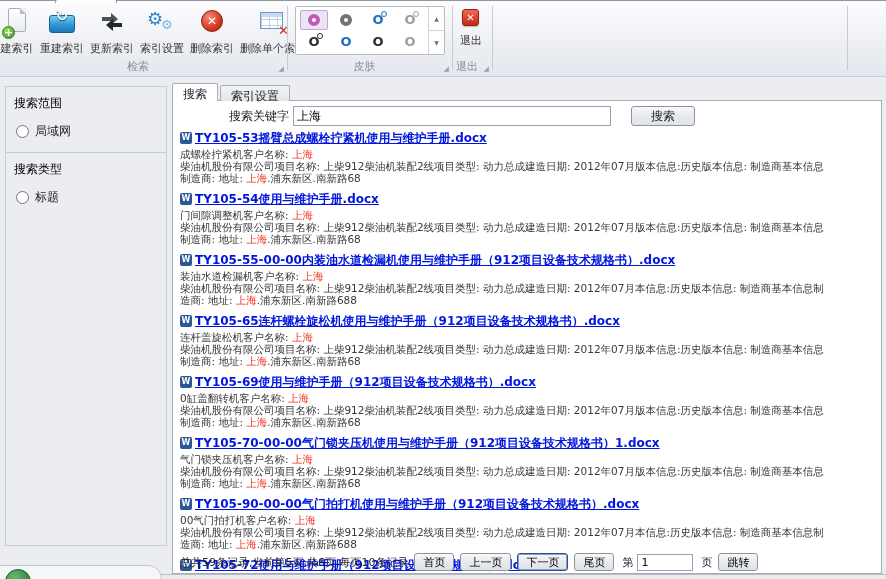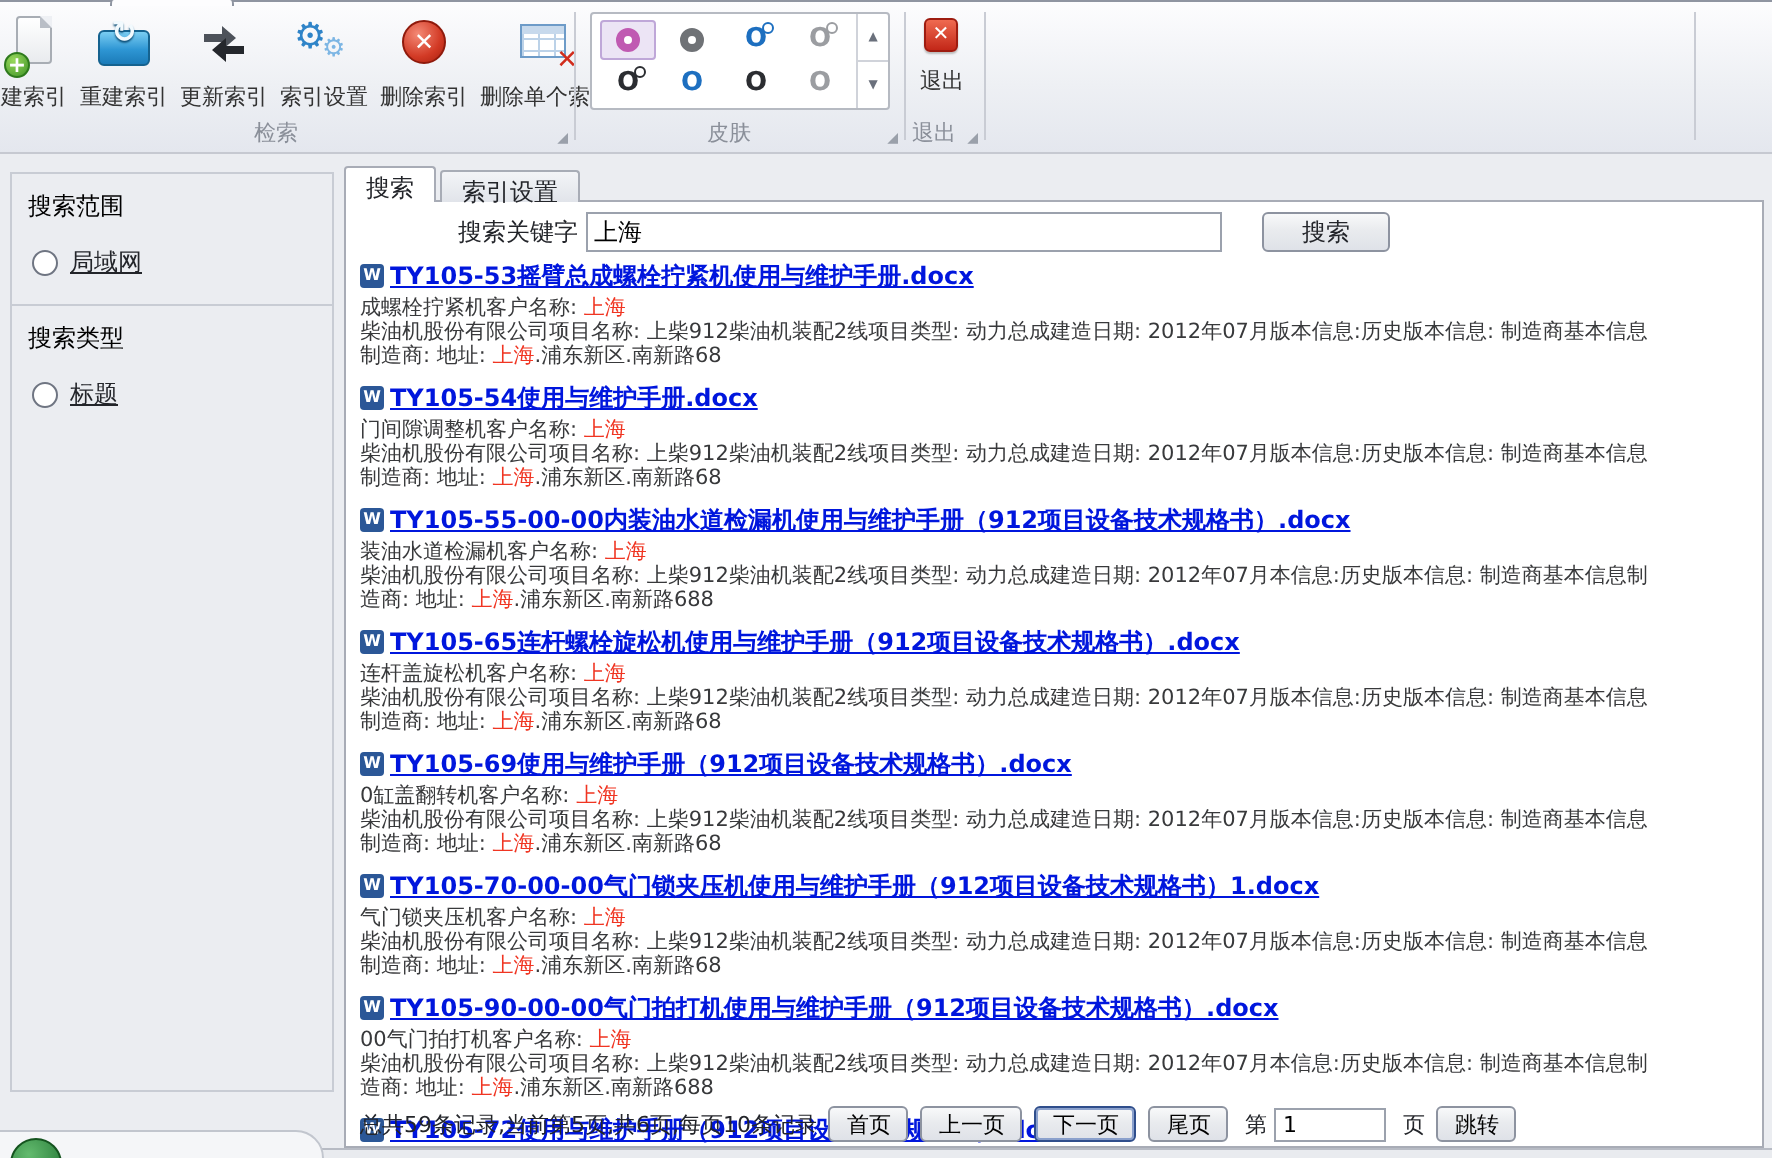--- a/index.html
+++ b/index.html
@@ -77,21 +77,21 @@
   
   .sidebar { position:absolute; left:5px; top:86px; width:162px; height:460px;
     border:1px solid #c8ccd4; background:#ebedf1; }
   .sb-title { font-size:12px; color:#000000; padding:8px 0 4px 8px; }
   .sb-items { padding:4px 0 10px 10px; }
   .radio-row { display:flex; align-items:center; height:22px; cursor:default; }
   .radio { width:13px; height:13px; border:1px solid #6f7582; border-radius:50%; background:#fff;
     margin-right:6px; position:relative; }
   .radio.on::after { content:""; position:absolute; left:3px; top:3px; width:5px; height:5px;
     border-radius:50%; background:#33363d; }
-  .radio-label { font-size:12px; color:#23252a;text-decoration:underline; }
+  .radio-label { font-size:12px; color:#23252a; }
   .sb-div { border-top:1px solid #c8ccd4; }
 
   
   .tabs { position:absolute; left:172px; top:83px; height:18px; display:flex; z-index:3; }
   .tab { font-size:12px; color:#23252a; padding:2px 10px 0 10px; border:1px solid #a8acb6;
     border-bottom:none; border-radius:2px 2px 0 0; margin-right:2px; }
   .tab.active { background:#fff; height:18px; }
   .tab.inactive { background:linear-gradient(#f3f4f7,#e1e4ea); height:16px; margin-top:2px; }
 
   .content { position:absolute; left:172px; top:100px; width:710px; height:474px;

